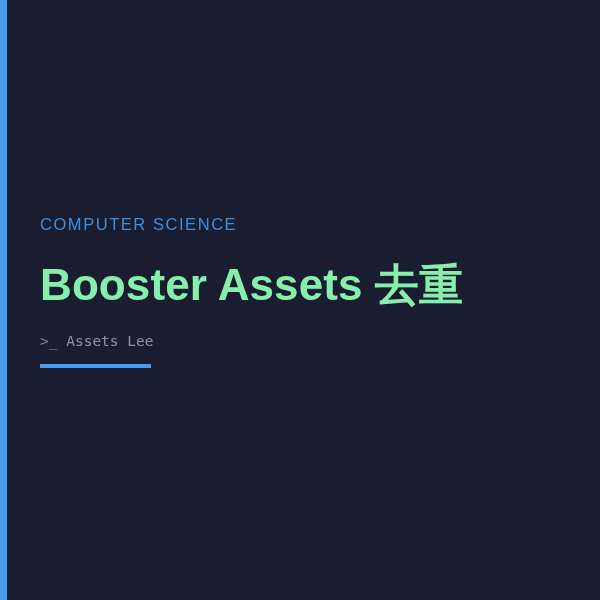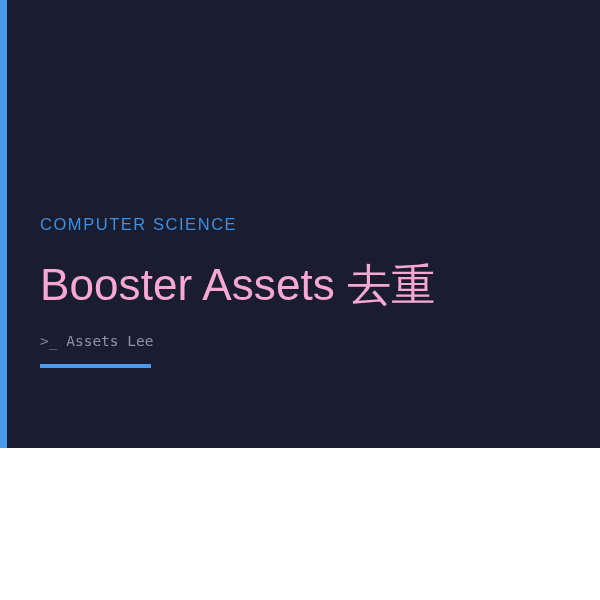--- a/index.html
+++ b/index.html
@@ -11,21 +11,21 @@
   body {
     width: 600px;
     height: 600px;
     overflow: hidden;
     font-family: "Liberation Sans", "DejaVu Sans", sans-serif;
   }
 
   #slide {
     position: relative;
     width: 600px;
-    height: 448px;
+    height: 600px;
     background: #1a1c30;
     box-sizing: border-box;
     overflow: hidden;
   }
 
   
   #accent-bar {
     position: absolute;
     left: 0;
     top: 0;
@@ -50,22 +50,22 @@
     color: #3d8fe0;
     line-height: 1;
     white-space: nowrap;
     margin: 0;
     padding: 0;
   }
 
   #title {
     font-family: "Liberation Sans", "DejaVu Sans", sans-serif;
     font-size: 44px;
-    font-weight: 400;
-    color: #f9a8d4;
+    font-weight: 700;
+    color: #86efac;
     line-height: 1.05;
     letter-spacing: 0.1px;
     margin: 0;
     padding: 0;
     margin-top: 29px;
     white-space: nowrap;
   }
 
   #author-row {
     margin-top: 26px;

